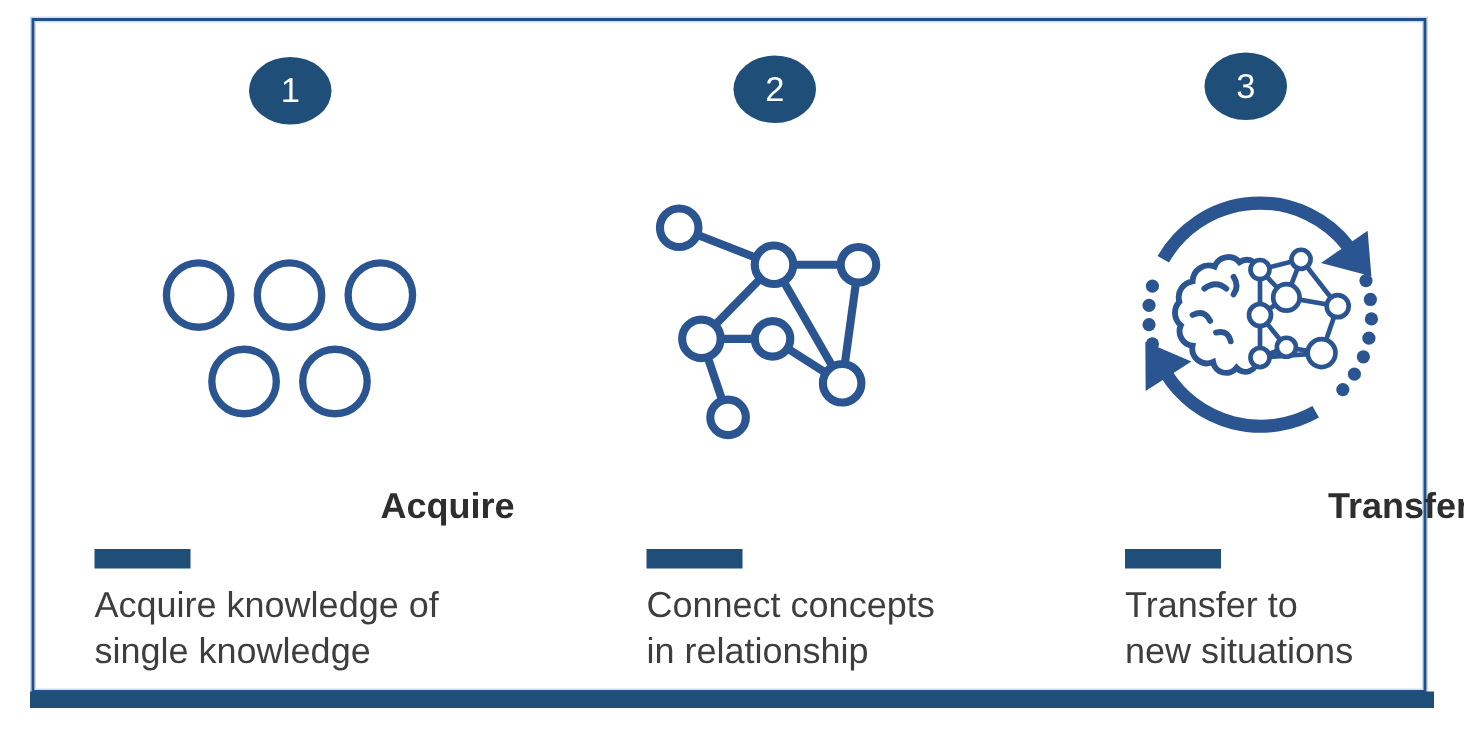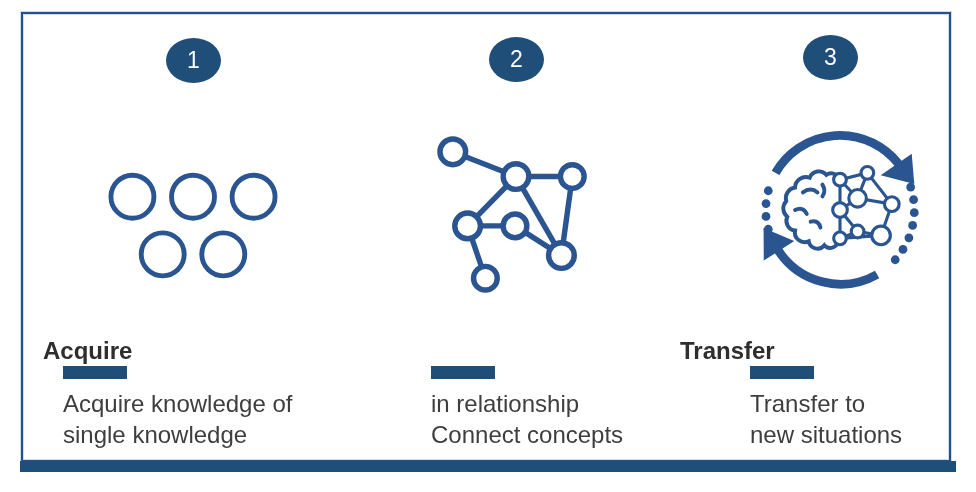--- a/index.html
+++ b/index.html
@@ -33,22 +33,22 @@
     font-size:23px;font-weight:400;letter-spacing:0;
   }
   .badge.c1{left:166px;top:38px;}
   .badge.c2{left:489px;top:37px;}
   .badge.c3{left:803px;top:35px;}
   .icon-wrap{position:absolute;}
   .icon-wrap.c1{left:108px;top:172px;}
   .icon-wrap.c2{left:437px;top:136px;}
   .icon-wrap.c3{left:754px;top:124px;}
   .step-title{
-    position:absolute;top:324px;width:300px;text-align:left;
-    font-size:24px;font-weight:700;color:var(--title-text);margin-top:13px;
+    position:absolute;top:324px;width:300px;text-align:right;
+    font-size:24px;font-weight:700;color:var(--title-text);
   }
   .step-title.c1{left:43px;}
   .step-title.c2{left:366px;}
   .step-title.c3{left:680px;}
   .accent-bar{
     position:absolute;top:366px;width:64px;height:13px;background:var(--navy);
   }
   .accent-bar.c1{left:63px;}
   .accent-bar.c2{left:431px;}
   .accent-bar.c3{left:750px;}
@@ -110,22 +110,22 @@
         <circle cx="137" cy="41" r="12"></circle>
         <circle cx="31" cy="91" r="13"></circle>
         <circle cx="79" cy="91" r="12"></circle>
         <circle cx="126" cy="121" r="13"></circle>
         <circle cx="49" cy="144" r="12"></circle>
       </g>
     </svg>
   </div>
   <div class="accent-bar c2"></div>
   <div class="step-desc c2">
+    <div>Connect concepts</div>
     <div>in relationship</div>
-    <div>Connect concepts</div>
   </div>
 
   <div class="badge c3">
     <span>3</span>
   </div>
   <div class="icon-wrap c3">
     <svg width="172" height="172" viewBox="0 0 176 176" fill="none">
 
       <path d="M 22 50 A 76 76 0 0 1 148 41" stroke="var(--icon-blue)" stroke-width="9"></path>
       <polygon points="164,61.5 161.4,30.5 129.6,52.5" fill="var(--icon-blue)"></polygon>

